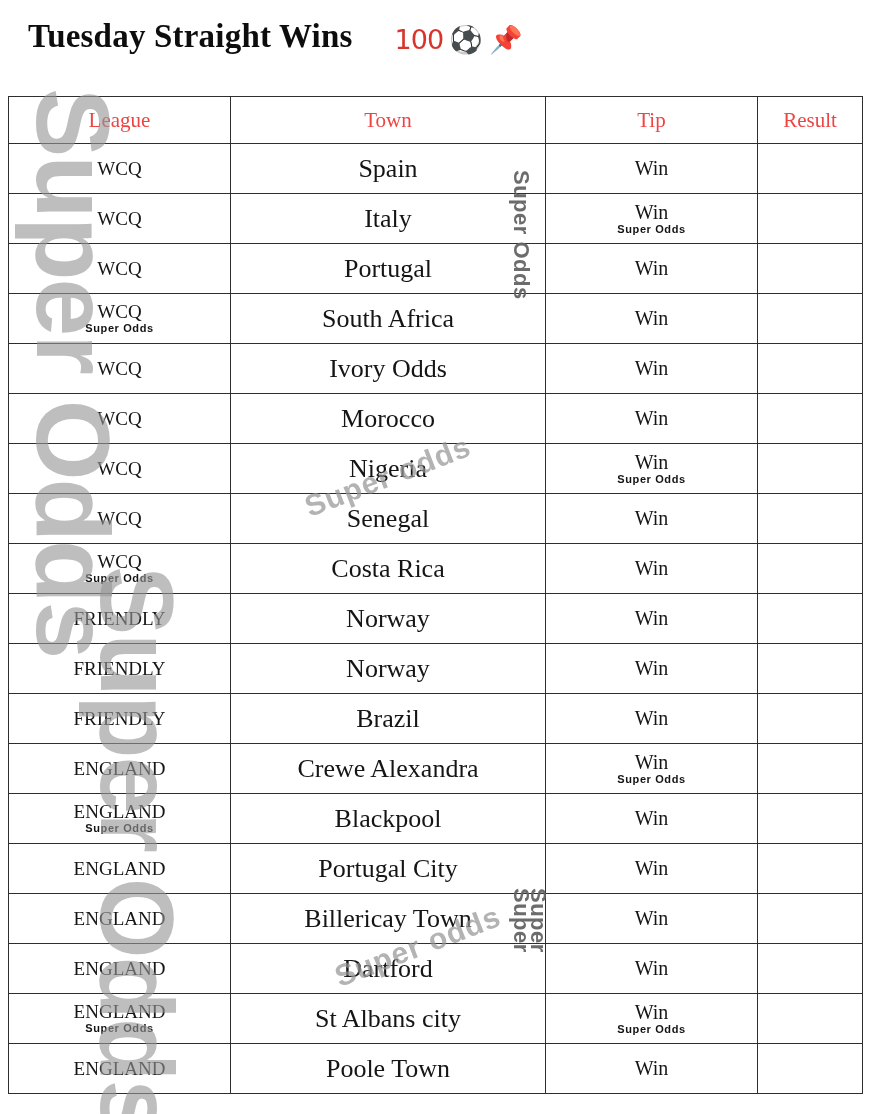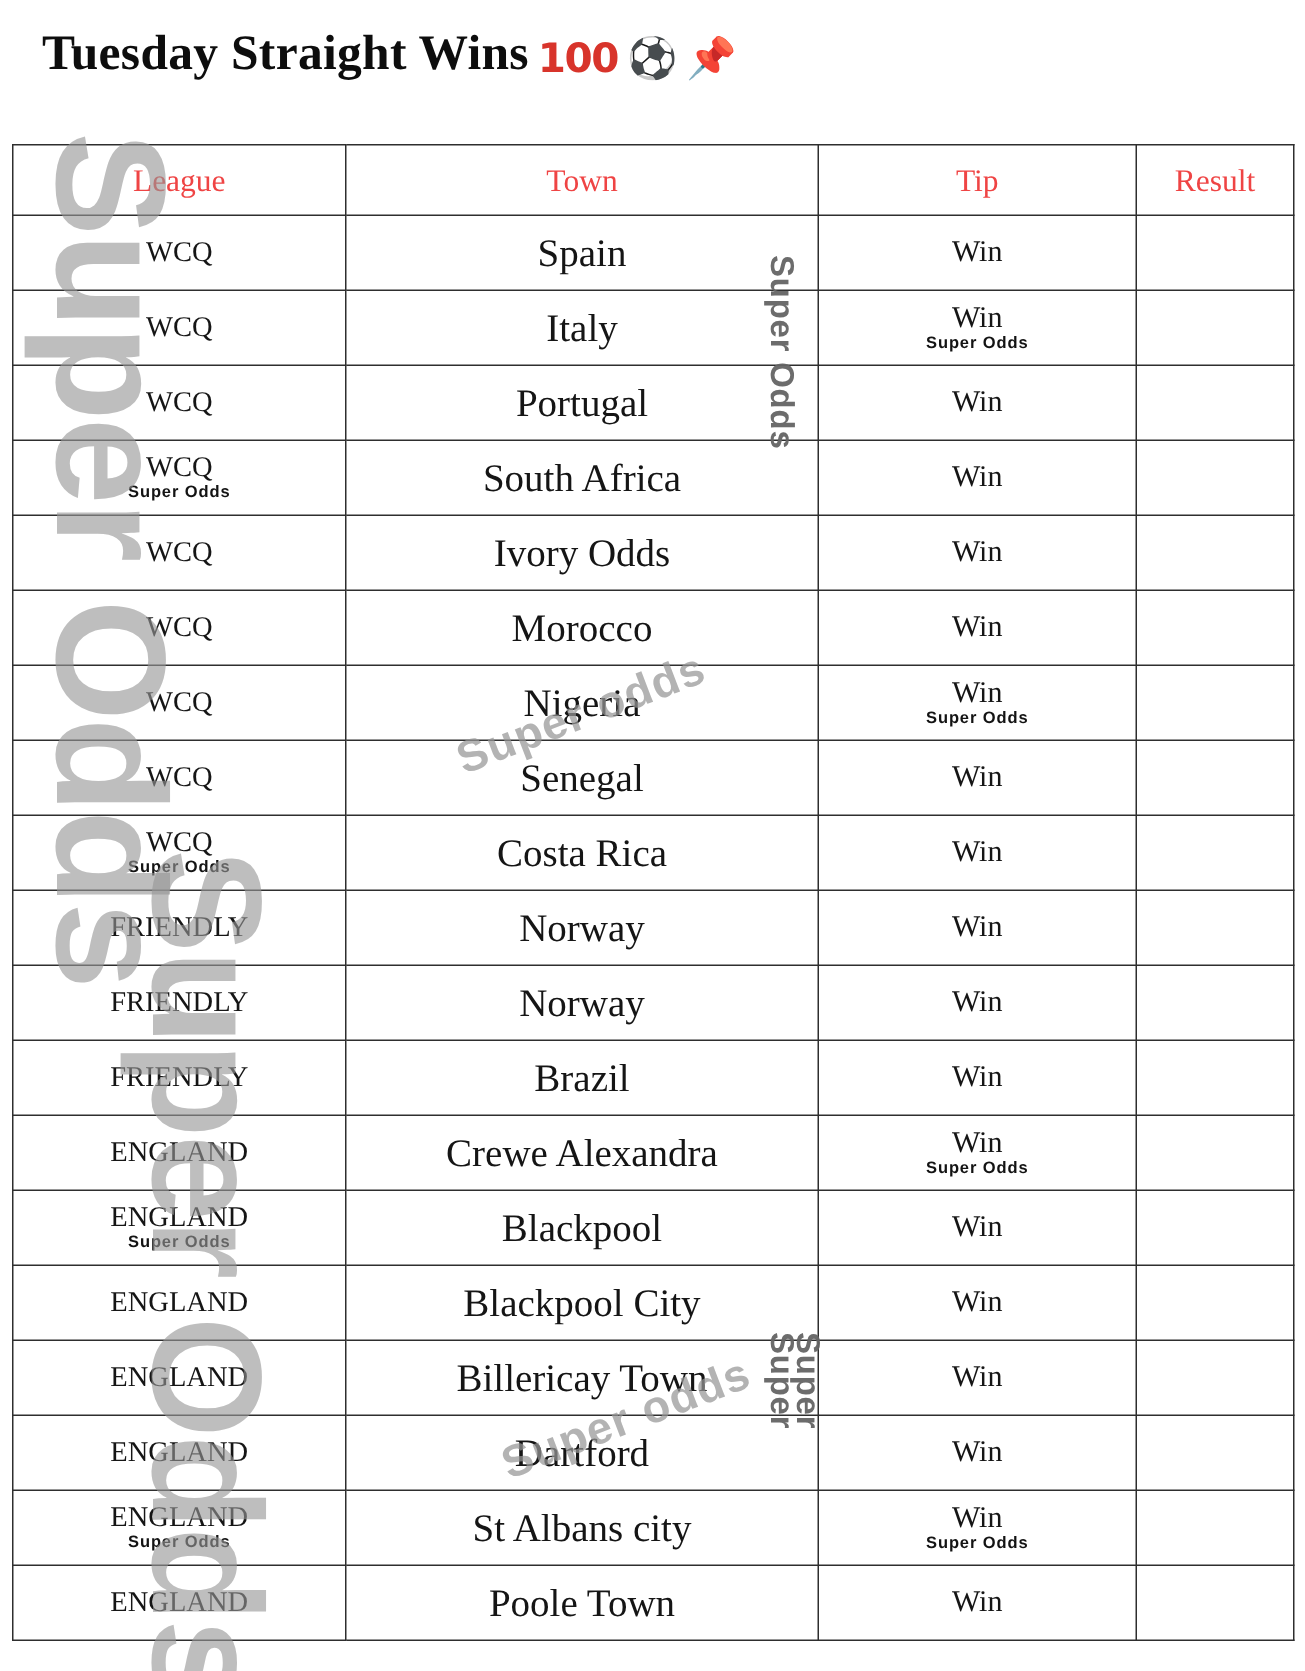--- a/index.html
+++ b/index.html
@@ -29,21 +29,21 @@
     padding: 18px 0 0 28px;
     white-space: nowrap;
     color: #0d0d0d;
   }
   .title .emoji {
     font-family: "DejaVu Sans", sans-serif;
     font-size: 27px;
     vertical-align: -2px;
     padding-left: 6px;
   }
-  .emoji-100 { color: #d8342b; font-weight: bold; letter-spacing: -1px; }
+  .emoji-100 { color: #d8342b; font-weight: normal; letter-spacing: -1px; margin-left: 36px; }
   .emoji-ball { color: #1a1a1a; }
   .emoji-pin { color: #cf3a2e; }
 
   .table-wrap {
     position: absolute;
     top: 96px;
     left: 8px;
     width: 854px;
   }
   table.sheet {
@@ -271,21 +271,21 @@
             <td class="result"></td>
           </tr>
           <tr>
             <td class="league"><span>ENGLAND</span><span class="sub">Super Odds</span></td>
             <td class="match">Blackpool</td>
             <td class="tip"><span>Win</span></td>
             <td class="result"></td>
           </tr>
           <tr>
             <td class="league"><span>ENGLAND</span></td>
-            <td class="match">Blackpool City</td>
+            <td class="match">Portugal City</td>
             <td class="tip"><span>Win</span></td>
             <td class="result"></td>
           </tr>
           <tr>
             <td class="league"><span>ENGLAND</span></td>
             <td class="match">Billericay Town</td>
             <td class="tip"><span>Win</span></td>
             <td class="result"></td>
           </tr>
           <tr>

